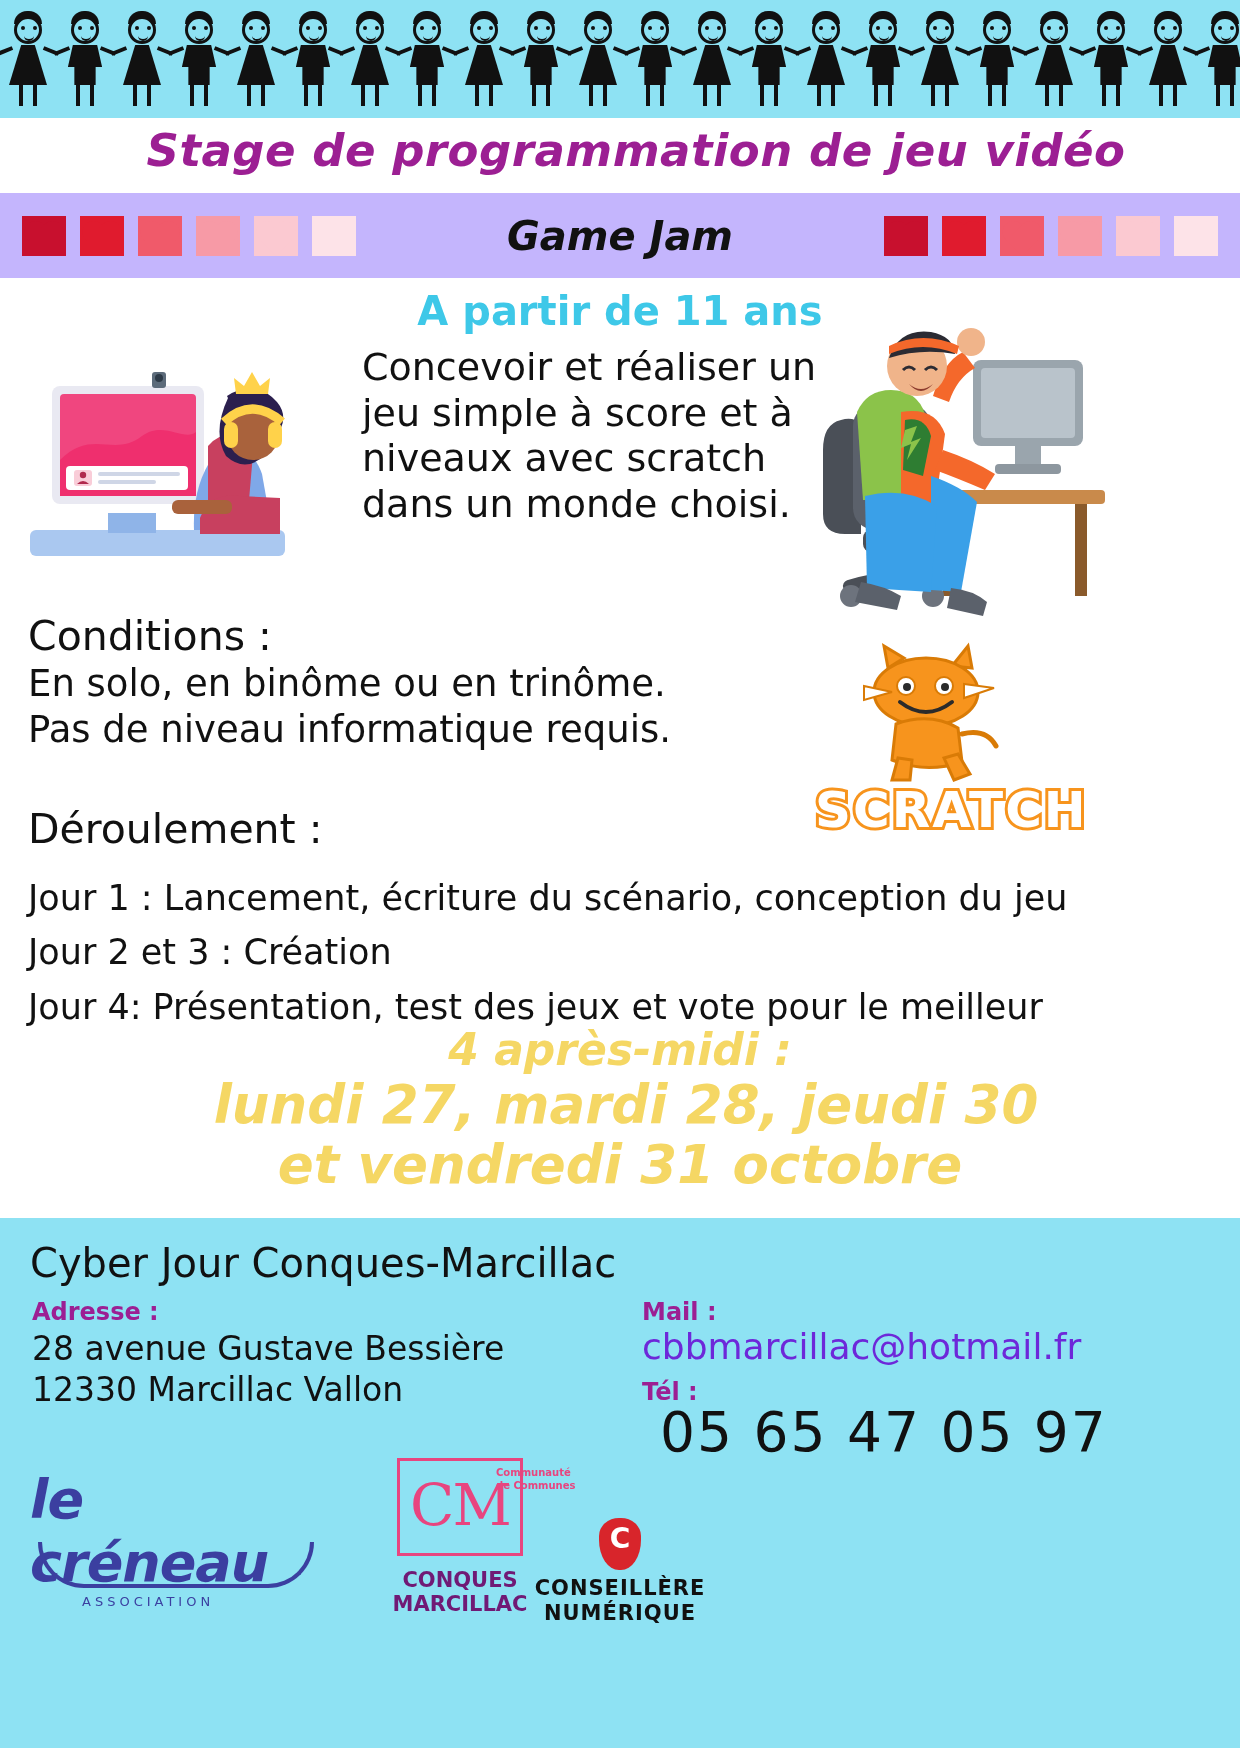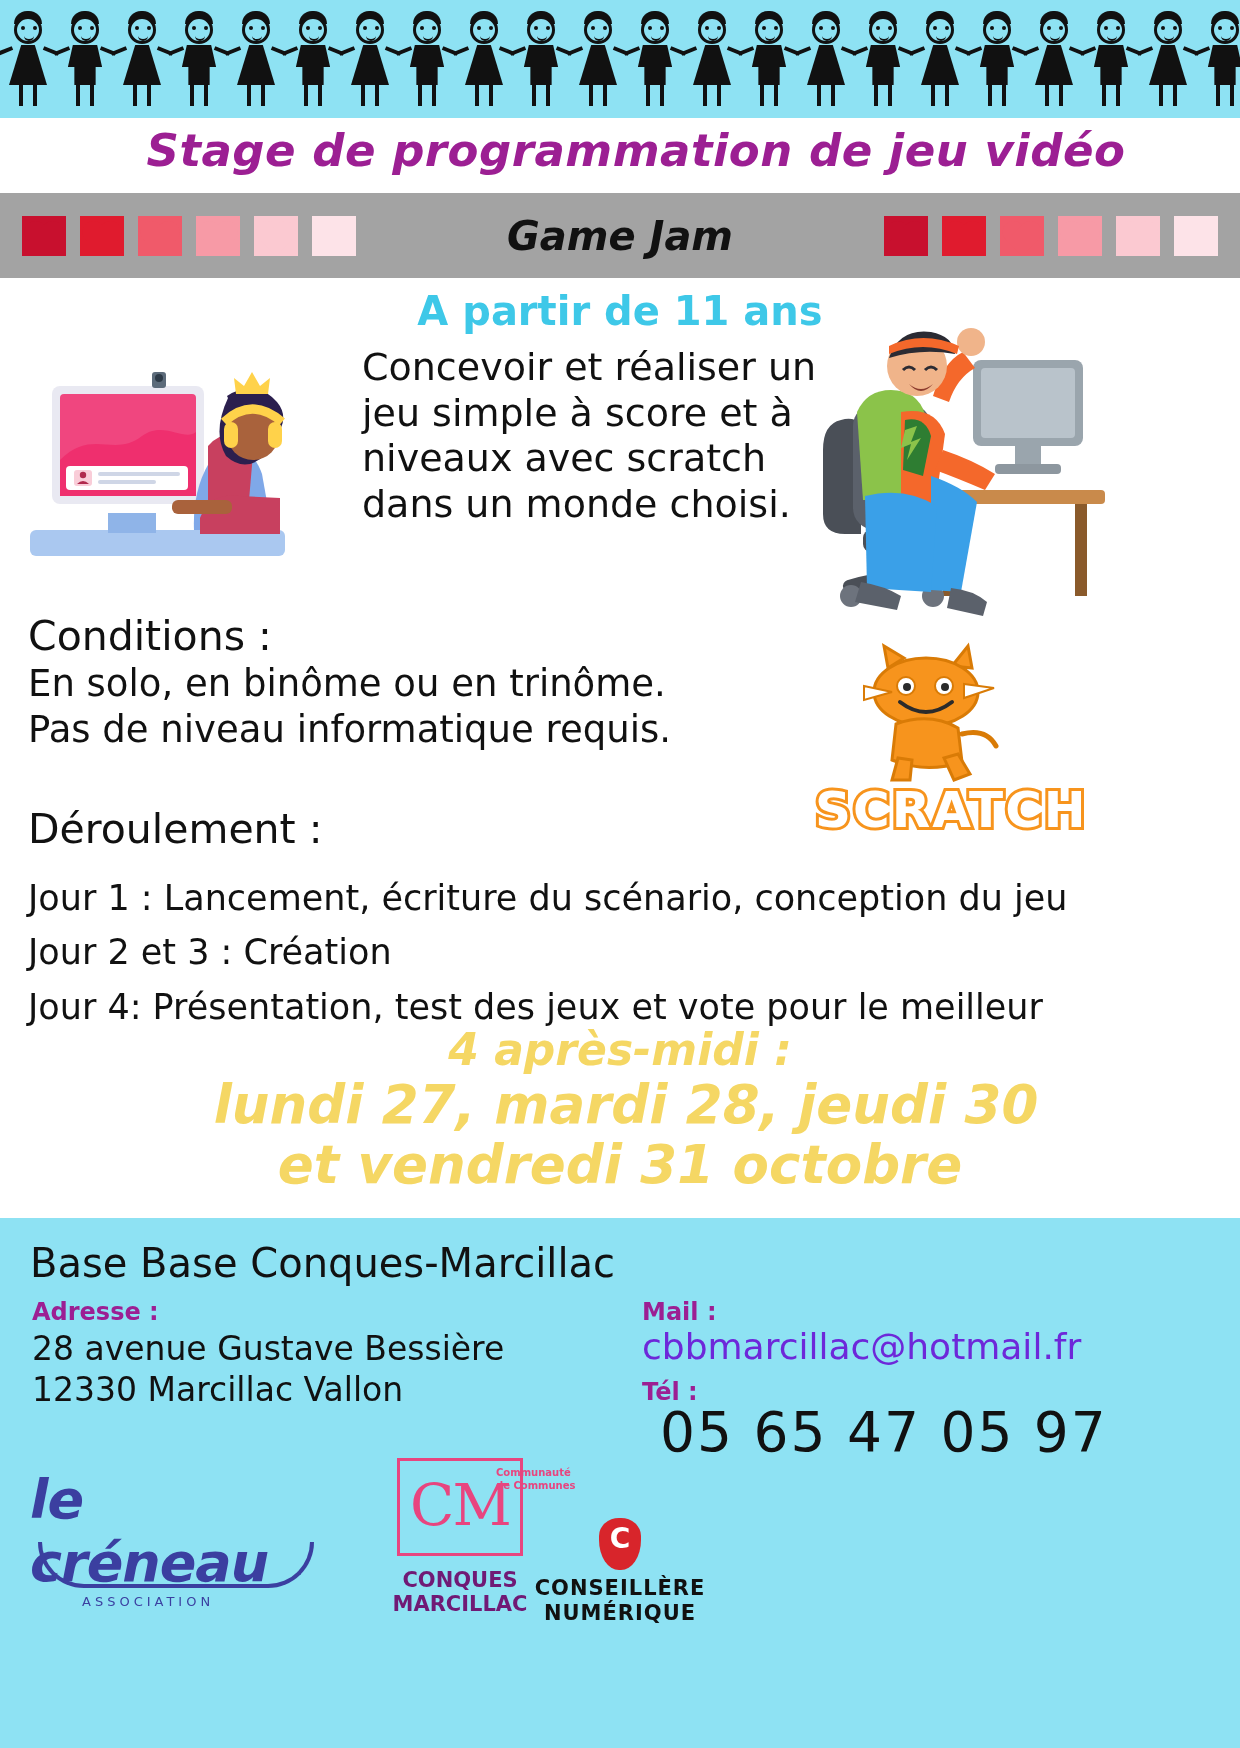--- a/index.html
+++ b/index.html
@@ -47,21 +47,21 @@
   
   .title{
     position:absolute;left:0;top:124px;width:1240px;text-align:center;
     font-family:"DejaVu Sans", sans-serif;
     font-weight:bold;font-style:italic;
     font-size:45px;color:#9c1f93;letter-spacing:.5px;margin-left:16px;
   }
 
   
   .yellow-band{
-    position:absolute;left:0;top:193px;width:1240px;height:85px;background:#a3a3a3;
+    position:absolute;left:0;top:193px;width:1240px;height:85px;background:#c4b5fd;
     display:flex;align-items:center;justify-content:space-between;
   }
   .hearts{display:flex;gap:14px;padding:0 22px;}
   .heart{
     width:44px;height:40px;position:relative;
     filter:drop-shadow(0 0 0 #000);
   }
   .heart:before,.heart:after{
     content:"";position:absolute;top:6px;width:22px;height:34px;border-radius:11px 11px 0 0;
     background:inherit;
@@ -558,21 +558,21 @@
     <div class="l">Jour 4: Présentation, test des jeux et vote pour le meilleur</div>
   </div>
 
   <div class="dates">
     <div class="d1">4 après-midi :</div>
     <div class="d2">lundi 27, mardi 28, jeudi 30</div>
     <div class="d3">et vendredi 31 octobre</div>
   </div>
 
   <div class="bottom">
-    <div class="org">Base Base Conques-Marcillac</div>
+    <div class="org">Cyber Jour Conques-Marcillac</div>
 
     <div class="lbl addr-lbl">Adresse :</div>
     <div class="addr">
       <div>28 avenue Gustave Bessière</div>
       <div>12330 Marcillac Vallon</div>
     </div>
 
     <div class="lbl mail-lbl">Mail :</div>
     <div class="mail">cbbmarcillac@hotmail.fr</div>
 

